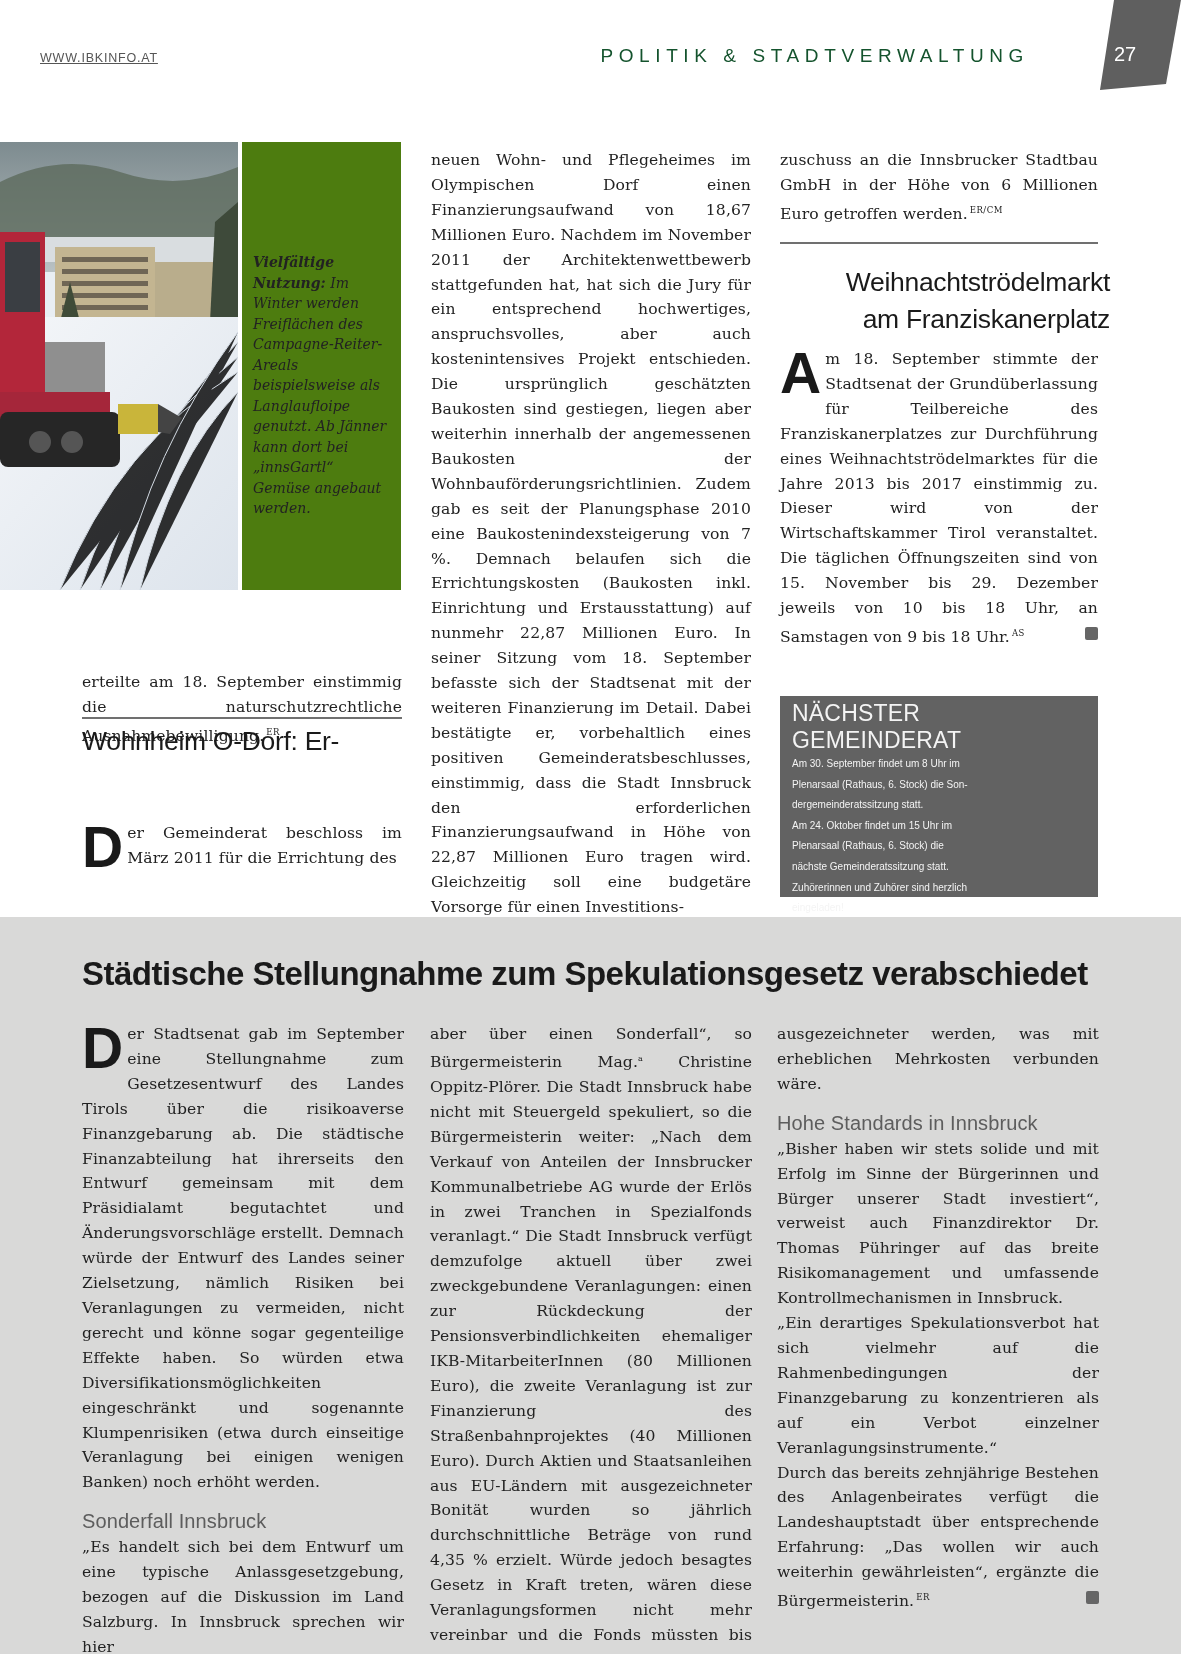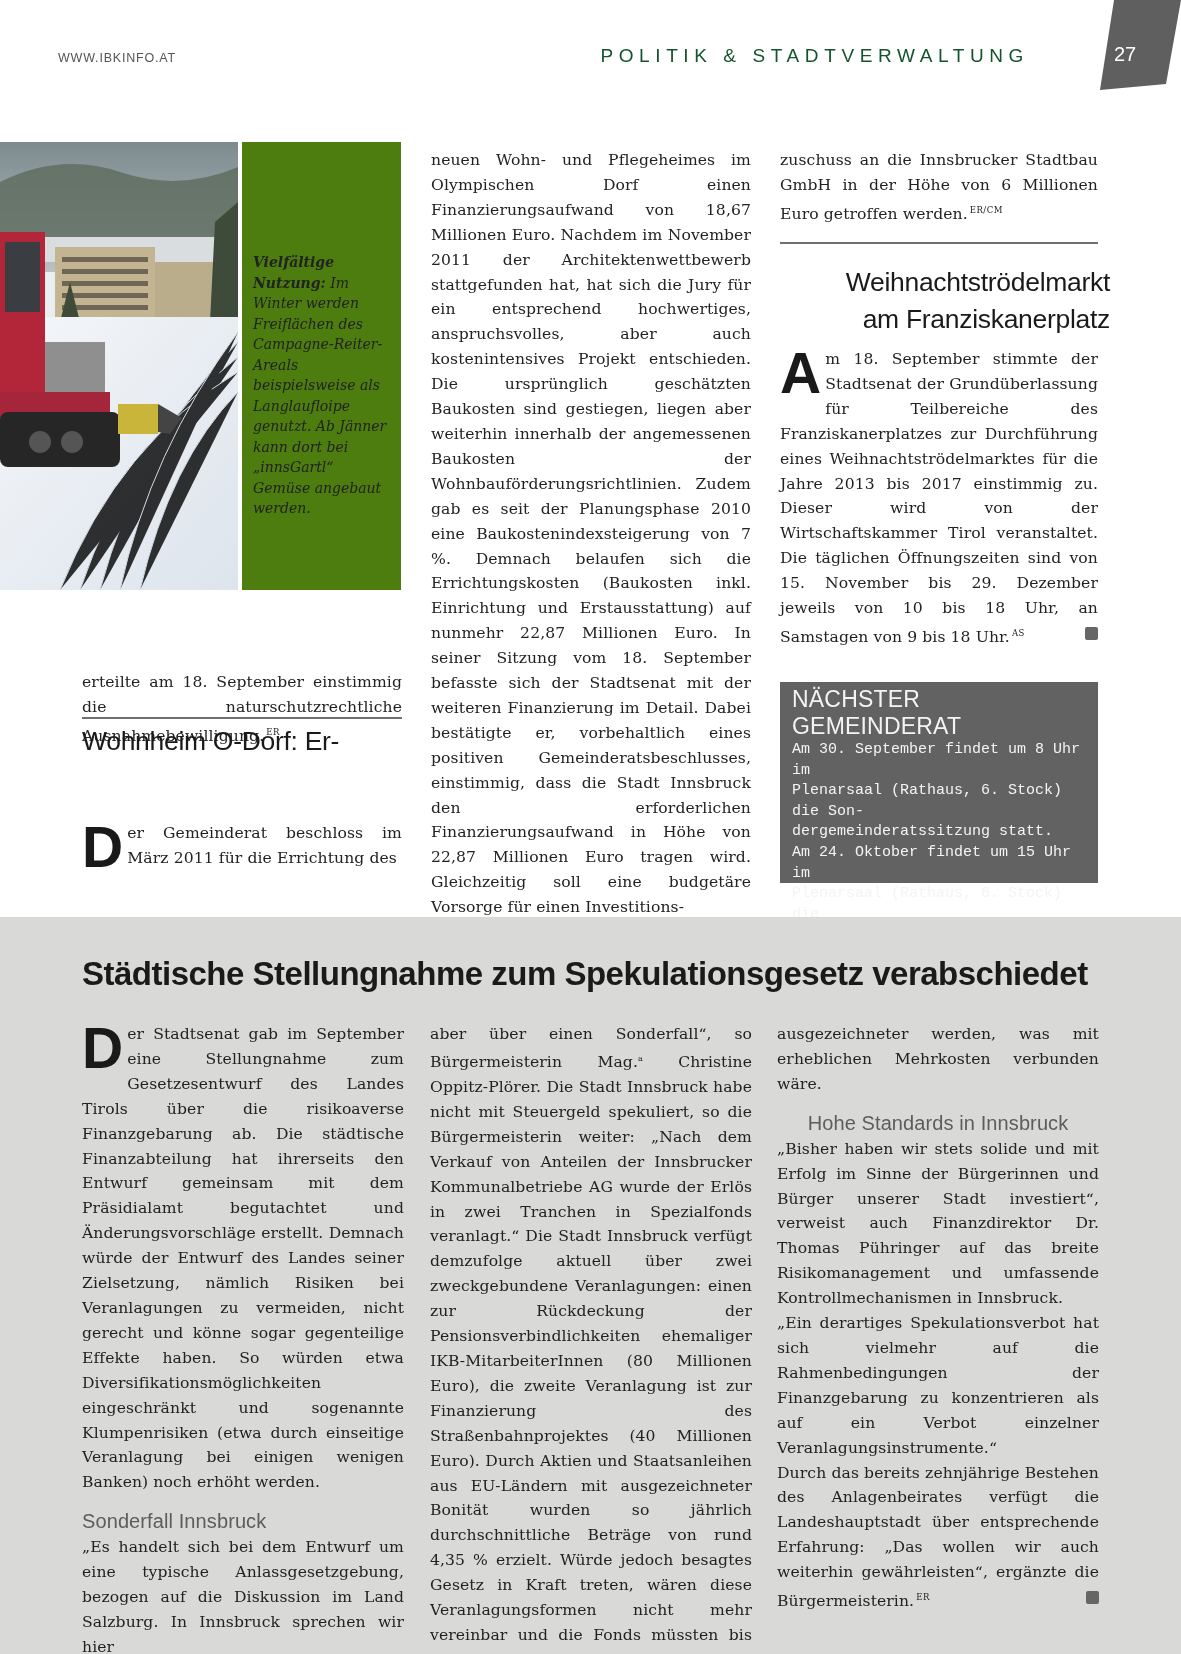--- a/index.html
+++ b/index.html
@@ -1,20 +1,20 @@
 <!DOCTYPE html>
 <html><head>
 <meta charset="utf-8">
 <style>
   * { box-sizing: border-box; margin: 0; padding: 0; }
   html, body { width: 1181px; height: 1654px; background: #ffffff; overflow: hidden; }
   body { position: relative; font-family: "DejaVu Serif", "Liberation Serif", serif; color: #1e1e1e; }
 
   
-  .site-url { position: absolute; left: 58px; top: 51px; font-family: "Liberation Sans", sans-serif; font-size: 12.5px; letter-spacing: 0.8px; color: #555; }
+  .site-url { position: absolute; left: 40px; top: 51px; font-family: "Liberation Sans", sans-serif; font-size: 12.5px; letter-spacing: 0.8px; color: #555; text-decoration: underline; }
   .section-title { position: absolute; right: 152px; top: 45px; font-family: "Liberation Sans", sans-serif; font-size: 19px; letter-spacing: 5.6px; color: #14532d; font-weight: 300; }
   .page-tab { position: absolute; left: 1097px; top: 0; width: 84px; height: 90px; }
   .page-tab svg { position: absolute; left: 0; top: 0; }
   .page-number { position: absolute; left: 1114px; top: 43px; font-family: "Liberation Sans", sans-serif; font-size: 20px; color: #ffffff; }
 
   
   .photo { position: absolute; left: 0; top: 142px; width: 238px; height: 448px; overflow: hidden; background: #e9eef3; }
   .caption-box { position: absolute; left: 242px; top: 142px; width: 159px; height: 448px; background: #4d7c0f; padding: 110px 10px 0 11px; }
   .caption { font-family: "DejaVu Serif", serif; font-style: italic; font-size: 14px; line-height: 20.5px; color: #222; }
   .caption b { font-weight: bold; }
@@ -26,23 +26,23 @@
   sup.ord { font-size: 8px; vertical-align: super; }
 
   .rule { position: absolute; height: 2px; background: #707070; }
 
   .headline { position: absolute; font-family: "Liberation Sans", "DejaVu Sans", sans-serif; color: #1a1a1a; font-weight: normal; }
   .h2 { font-size: 26.5px; line-height: 37px; letter-spacing: -0.3px; }
 
   .dropcap { float: left; font-family: "Liberation Sans", "DejaVu Sans", sans-serif; font-weight: bold; font-size: 57px; line-height: 44px; height: 46px; margin: 4px 4px 0 0; color: #1a1a1a; }
 
   
-  .info-box { position: absolute; left: 780px; top: 682px; width: 318px; height: 201px; background: #626262; color: #f4f4f4; padding: 4px 10px 0 12px; font-family: "Liberation Sans", "DejaVu Sans", sans-serif; }
+  .info-box { position: absolute; left: 780px; top: 696px; width: 318px; height: 201px; background: #626262; color: #f4f4f4; padding: 4px 10px 0 12px; font-family: "Liberation Sans", "DejaVu Sans", sans-serif; }
   .info-title { font-size: 23px; line-height: 27px; letter-spacing: 0.2px; }
-  .info-body { font-size: 15px; line-height: 20.6px; font-family: Liberation Mono, monospace; }
+  .info-body { font-size: 10px; line-height: 20.6px; }
 
   .end-mark { display: inline-block; width: 13px; height: 13px; background: #666; border-radius: 2px; float: right; margin-top: 6px; }
 
   
   .gray-section { position: absolute; left: 0; top: 917px; width: 1181px; height: 737px; background: #d9d9d8; }
   .big-headline { position: absolute; left: 82px; top: 954px; font-family: "Liberation Sans", "DejaVu Sans", sans-serif; font-size: 33px; line-height: 40px; letter-spacing: -0.5px; color: #1a1a1a; }
   .subhead { font-family: "Liberation Sans", "DejaVu Sans", sans-serif; font-size: 20px; line-height: 28px; color: #5d5d5d; text-align: left; }
 </style>
 </head>
 <body>
@@ -168,17 +168,17 @@
   <div class="subhead" style="margin-top:12px;">Sonderfall Innsbruck</div>
   <p>„Es handelt sich bei dem Entwurf um eine typische Anlassgesetzgebung, bezogen auf die Diskussion im Land Salzburg. In Innsbruck sprechen wir hier</p>
 </div>
 
 <div class="col" style="left:430px; top:1022px; width:322px;">
   <p><span>aber über einen Sonderfall“, so Bürgermeisterin Mag.</span><sup class="ord">a</sup><span> Christine Oppitz-Plörer. Die Stadt Innsbruck habe nicht mit Steuergeld spekuliert, so die Bürgermeisterin weiter: „Nach dem Verkauf von Anteilen der Innsbrucker Kommunalbetriebe AG wurde der Erlös in zwei Tranchen in Spezialfonds veranlagt.“ Die Stadt Innsbruck verfügt demzufolge aktuell über zwei zweckgebundene Veranlagungen: einen zur Rückdeckung der Pensionsverbindlichkeiten ehemaliger IKB-MitarbeiterInnen (80 Millionen Euro), die zweite Veranlagung ist zur Finanzierung des Straßenbahnprojektes (40 Millionen Euro). Durch Aktien und Staatsanleihen aus EU-Ländern mit ausgezeichneter Bonität wurden so jährlich durchschnittliche Beträge von rund 4,35 % erzielt. Würde jedoch besagtes Gesetz in Kraft treten, wären diese Veranlagungsformen nicht mehr vereinbar und die Fonds müssten bis 2016</span></p>
 </div>
 
 <div class="col" style="left:777px; top:1022px; width:322px;">
   <p>ausgezeichneter werden, was mit erheblichen Mehrkosten verbunden wäre.</p>
-  <div class="subhead" style="margin-top:12px;text-align:center;">Hohe Standards in Innsbruck</div>
+  <div class="subhead" style="margin-top:12px;">Hohe Standards in Innsbruck</div>
   <p>„Bisher haben wir stets solide und mit Erfolg im Sinne der Bürgerinnen und Bürger unserer Stadt investiert“, verweist auch Finanzdirektor Dr. Thomas Pühringer auf das breite Risikomanagement und umfassende Kontrollmechanismen in Innsbruck.</p>
   <p>„Ein derartiges Spekulationsverbot hat sich vielmehr auf die Rahmenbedingungen der Finanzgebarung zu konzentrieren als auf ein Verbot einzelner Veranlagungsinstrumente.“</p>
   <p><span>Durch das bereits zehnjährige Bestehen des Anlagenbeirates verfügt die Landeshauptstadt über entsprechende Erfahrung: „Das wollen wir auch weiterhin gewährleisten“, ergänzte die Bürgermeisterin.</span><sup class="src">ER</sup><span class="end-mark"></span></p>
 </div>
 
 </body></html>

